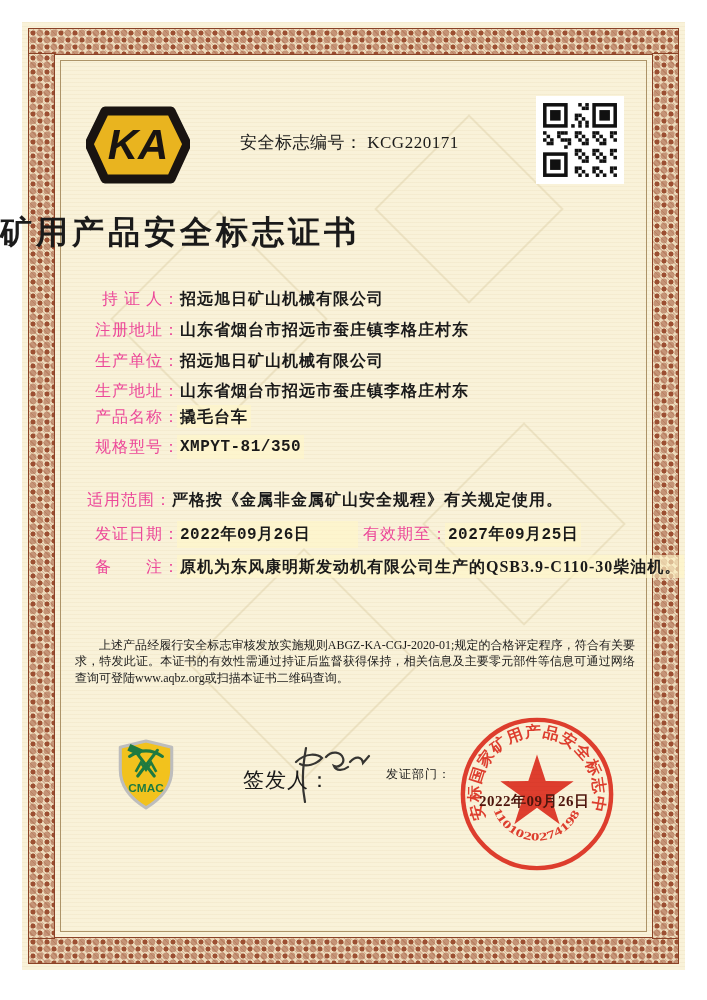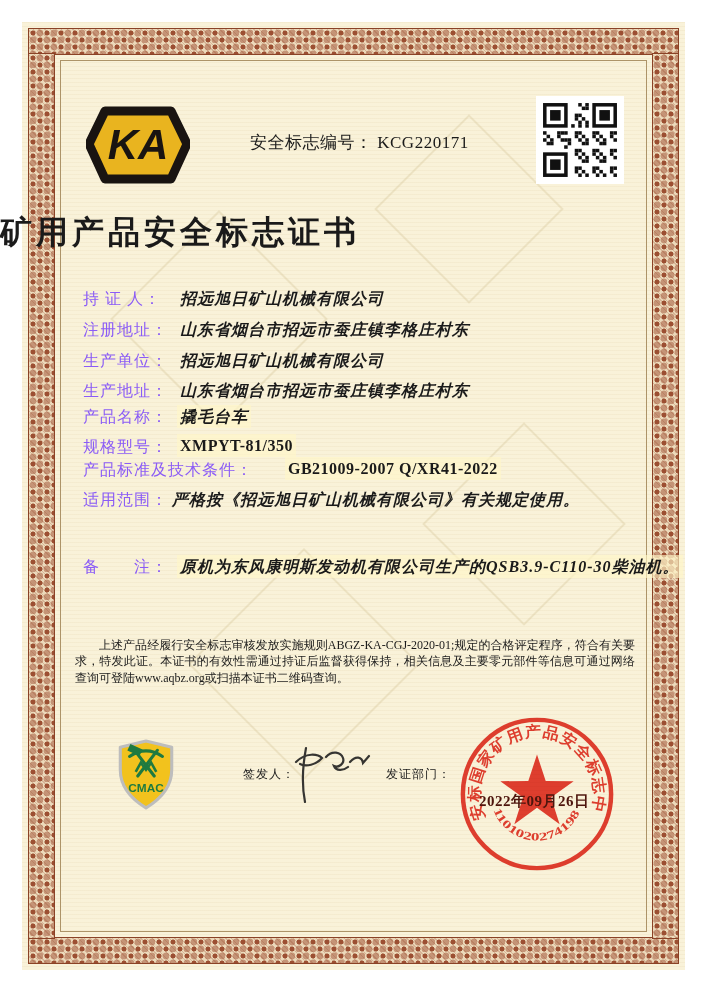--- a/index.html
+++ b/index.html
@@ -23,41 +23,41 @@
   .edge.e-top{left:6px;right:6px;top:6px;height:25px;}
   .edge.e-bottom{left:6px;right:6px;bottom:6px;height:25px;}
   .edge.e-left{left:6px;top:31px;bottom:31px;width:25px;}
   .edge.e-right{right:6px;top:31px;bottom:31px;width:25px;}
   .inner-line{position:absolute;inset:38px;border:1px solid #ad9468;}
 
   .wm{position:absolute;border:2px solid rgba(205,185,135,.28);transform:rotate(45deg);}
 
   
   .ka{position:absolute;left:86px;top:106px;}
-  .certno{position:absolute;left:240px;top:131px;font-size:17px;letter-spacing:.5px;white-space:nowrap;margin-left:10px;}
+  .certno{position:absolute;left:240px;top:131px;font-size:17px;letter-spacing:.5px;white-space:nowrap;}
   .qr{position:absolute;left:536px;top:96px;}
 
   .title{position:absolute;left:0;top:211px;width:707px;
          font-size:32px;font-weight:bold;letter-spacing:4px;white-space:nowrap;}
 
   
   .row{position:absolute;left:83px;white-space:nowrap;font-size:16px;}
-  .lbl{display:inline-block;color:#8b5cf6;letter-spacing:1px;vertical-align:top;}
+  .lbl{display:inline-block;color:#ec4899;letter-spacing:1px;vertical-align:top;text-align:right;}
   .w97{width:97px;} .w205{width:205px;} .w89{width:89px;} .w175{width:175px;} .w93{width:93px;}
-  .val{font-style:italic;font-weight:600;letter-spacing:1px;}
-  .val-tech{font-style:normal;font-family:Liberation Serif, serif;
+  .val{font-weight:600;letter-spacing:1px;}
+  .val-tech{font-style:normal;font-family:Liberation Mono, monospace;
             font-weight:bold;letter-spacing:.5px;}
   .hl{background:rgba(255,246,200,.65);box-shadow:0 0 0 3px rgba(255,246,200,.65);}
 
   .statement{position:absolute;left:75px;top:637px;width:560px;font-size:12px;
              line-height:1.36;font-weight:400;text-indent:2em;text-align:justify;}
 
   
   .cmac{position:absolute;left:116px;top:739px;}
-  .signer{position:absolute;left:243px;top:766px;font-size:12px;letter-spacing:1px;}
+  .signer{position:absolute;left:243px;top:766px;font-size:21px;letter-spacing:1px;}
   .sig{position:absolute;left:290px;top:740px;}
   .dept{position:absolute;left:386px;top:766px;font-size:12px;letter-spacing:1px;}
   .stamp{position:absolute;left:453px;top:710px;mix-blend-mode:multiply;opacity:.92;}
   .stampdate{position:absolute;left:479px;top:792px;font-size:15px;font-weight:600;
              color:#4d150d;z-index:5;letter-spacing:.5px;white-space:nowrap;}
 </style>
 </head>
 <body>
 
 <div class="page">
@@ -195,27 +195,27 @@
   </div>
   <div class="row" style="top:381px">
     <span class="lbl w97">生产地址：</span><span class="val">山东省烟台市招远市蚕庄镇李格庄村东</span>
   </div>
   <div class="row" style="top:407px">
     <span class="lbl w97">产品名称：</span><span class="val hl">撬毛台车</span>
   </div>
   <div class="row" style="top:437px">
     <span class="lbl w97">规格型号：</span><span class="val-tech hl">XMPYT-81/350</span>
   </div>
-  <div class="row" style="top:460px">
-    <span class="lbl w205">产品标准及技术条件：</span><span class="val-tech hl">GB21009-2007 Q/XR41-2022</span>
-  </div>
   <div class="row" style="top:490px">
-    <span class="lbl w89">适用范围：</span><span class="val">严格按《招远旭日矿山机械有限公司》有关规定使用。</span>
-  </div>
-
+    <span class="lbl w89">适用范围：</span><span class="val">严格按《金属非金属矿山安全规程》有关规定使用。</span>
+  </div>
+
+  <div class="row" style="top:524px">
+    <span class="lbl w97">发证日期：</span><span class="val-tech hl w175" style="display:inline-block">2022年09月26日</span><span class="lbl w93">有效期至：</span><span class="val-tech hl">2027年09月25日</span>
+  </div>
 
   <div class="row" style="top:557px">
     <span class="lbl w97">备　　注：</span><span class="val hl">原机为东风康明斯发动机有限公司生产的QSB3.9-C110-30柴油机。</span>
   </div>
 
   <div class="statement">上述产品经履行安全标志审核发放实施规则ABGZ-KA-CGJ-2020-01;规定的合格评定程序，符合有关要求，特发此证。本证书的有效性需通过持证后监督获得保持，相关信息及主要零元部件等信息可通过网络查询可登陆www.aqbz.org或扫描本证书二维码查询。</div>
 
   <svg class="cmac" width="60" height="72" viewBox="0 0 58 70">
     <path d="M29,2 L54,8 L54,30 C54,46 44,58 29,67 C14,58 4,46 4,30 L4,8 Z" fill="#f2c21d" stroke="#bdbdbd" stroke-width="3" stroke-linejoin="round"></path>
     <g stroke="#1e7a40" fill="none" stroke-width="3" stroke-linecap="round">

